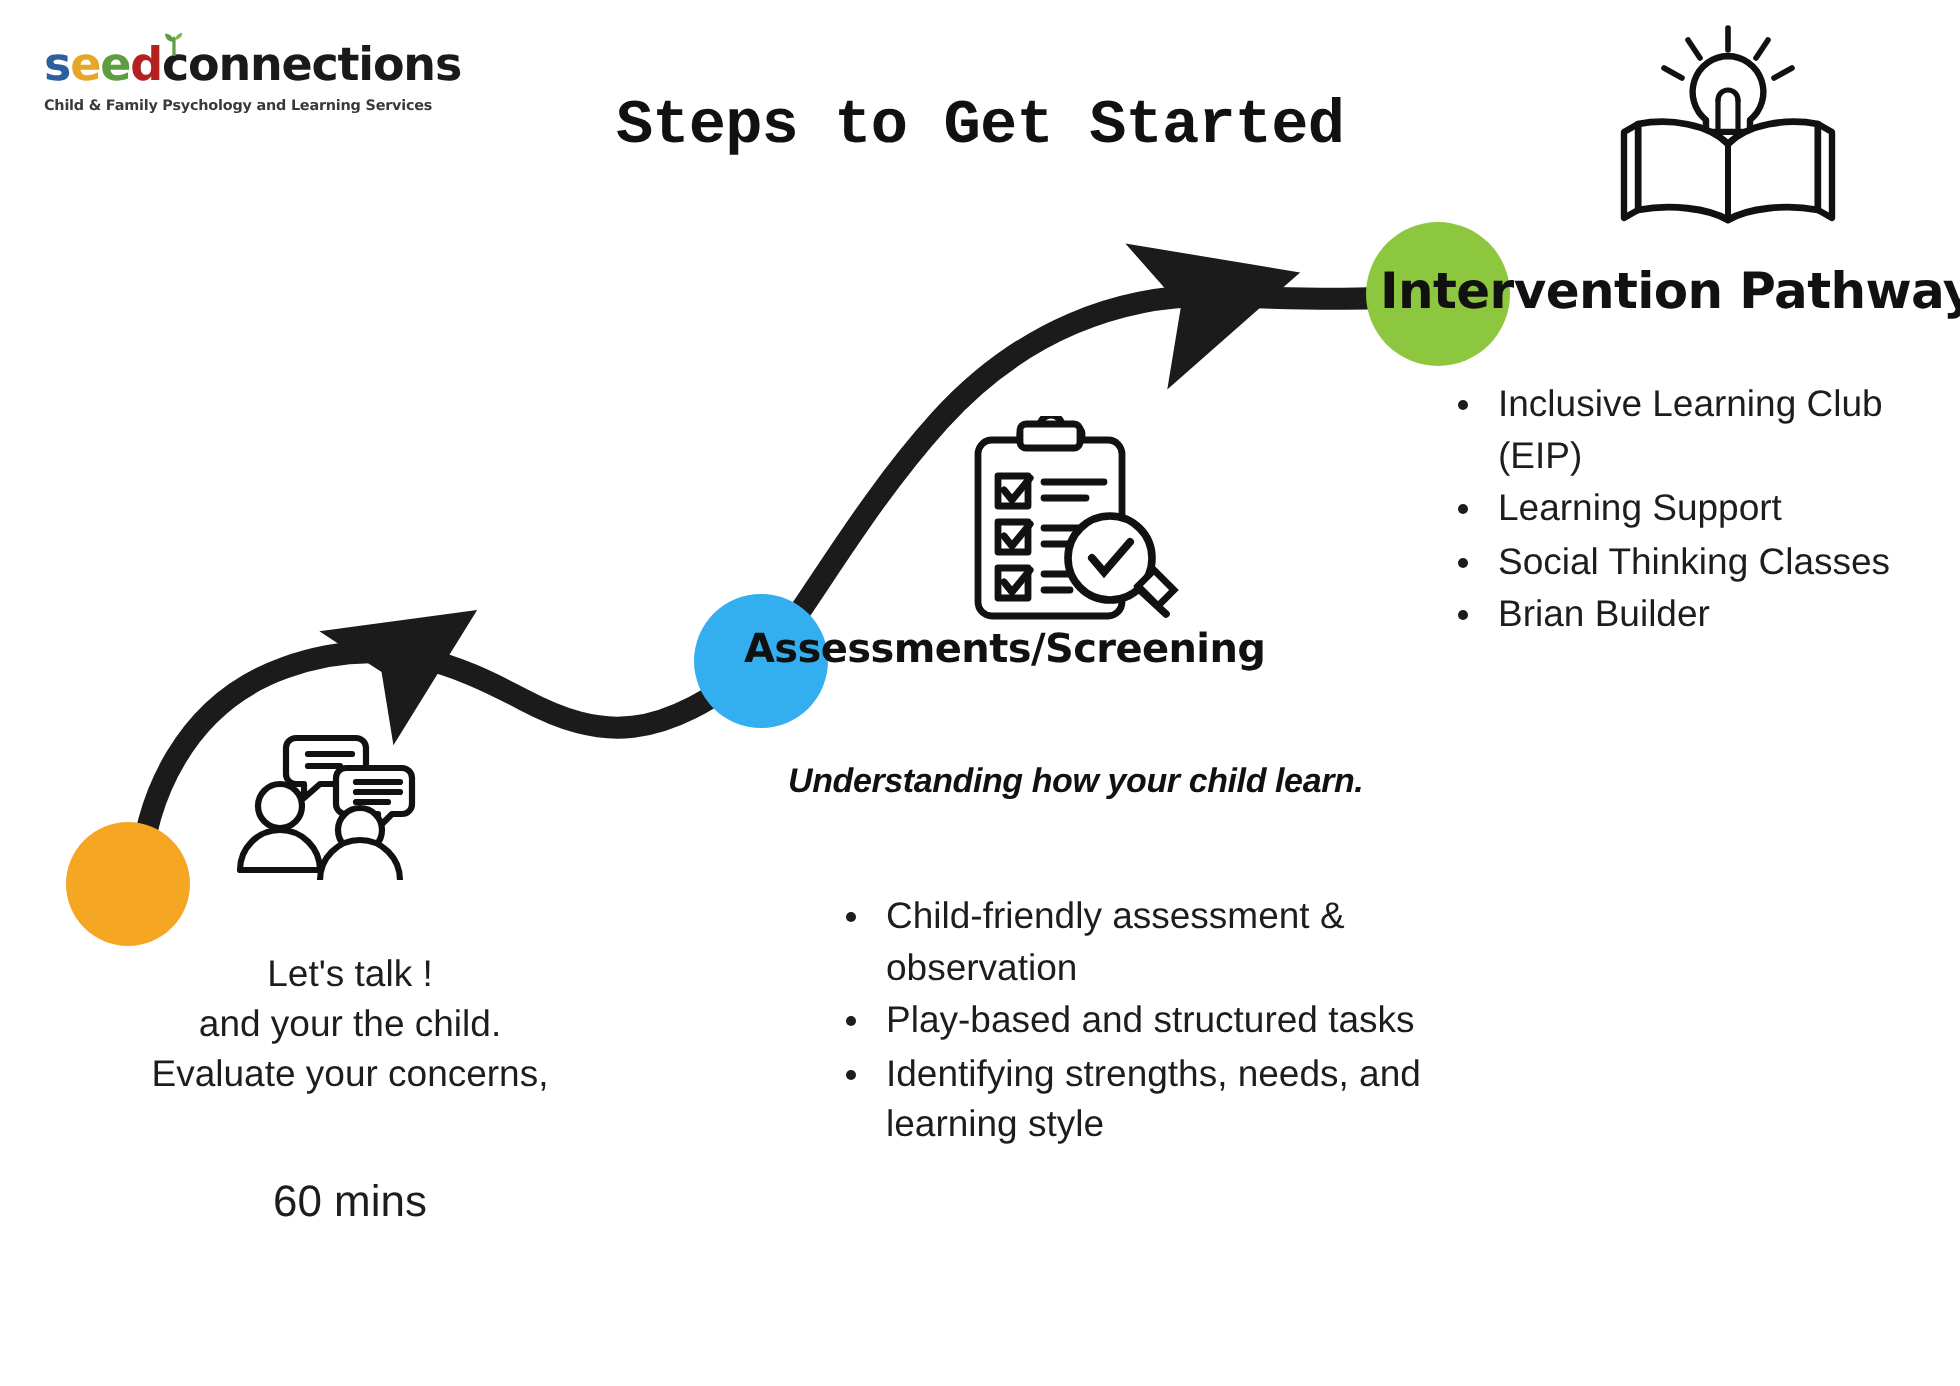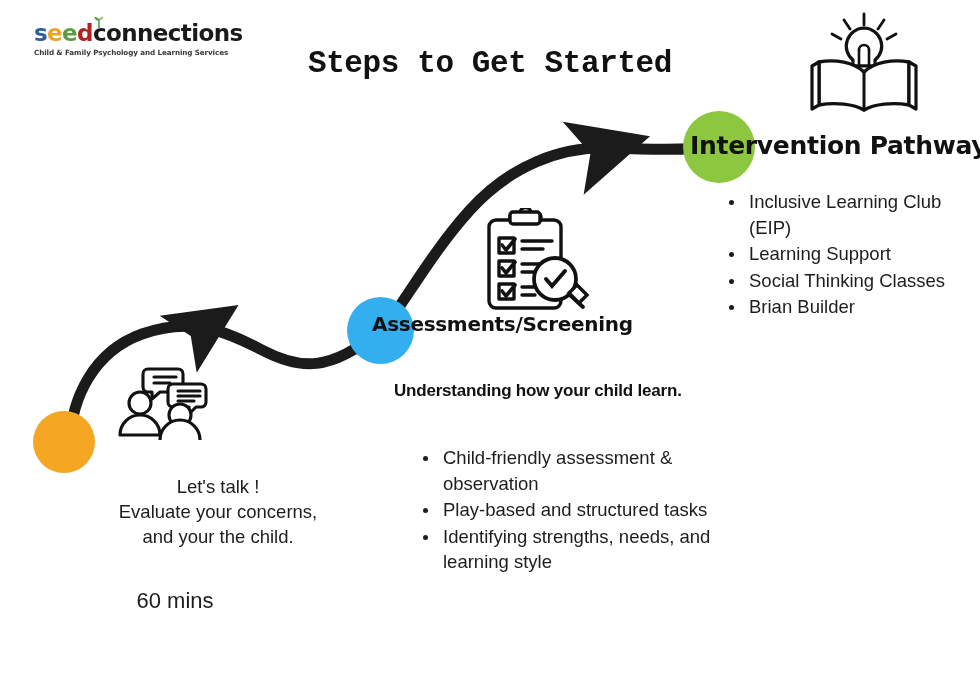--- a/index.html
+++ b/index.html
@@ -20,21 +20,21 @@
     position: absolute;
     left: 0; top: 0;
     width: 980px;
     height: 693px;
     background: #ffffff;
   }
 
   
   .logo {
     position: absolute;
-    left: 34px;
+    left: 22px;
     top: 22px;
     width: 160px;
     user-select: none;
   }
   .logo-word {
     font-family: "DejaVu Sans", sans-serif;
     font-size: 23px;
     font-weight: bold;
     letter-spacing: -0.6px;
     line-height: 1;
@@ -131,33 +131,33 @@
     font-family: "Liberation Sans", sans-serif;
     color: #1d1d1d;
   }
 
   #consult-lines {
     left: 0px; top: 474px;
     width: 350px;
     text-align: center;
     font-size: 18.5px;
     line-height: 25px;
-    padding-left: 43px;
   }
   #consult-duration {
     left: 0px; top: 588px;
     width: 350px;
     text-align: center;
     font-size: 22px;
   }
 
   #assess-subtitle {
     left: 394px; top: 381px;
     font-size: 17px;
     font-weight: bold;
+    font-style: italic;
     color: #111;
     letter-spacing: -0.2px;
   }
   #assess-list {
     left: 400px; top: 433px;
     width: 345px;
   }
   #intervention-list {
     left: 706px; top: 177px;
     width: 268px;
@@ -243,22 +243,22 @@
 
         <circle cx="62" cy="53" r="11" fill="#fff"></circle>
         <path d="M42 78 a20 20 0 0 1 40 0" fill="#fff"></path>
       </g>
     </svg>
   </div>
 
 
   <div class="body-text" id="consult-lines">
     <div>Let's talk !</div>
+    <div>and your the child.</div>
     <div>Evaluate your concerns,</div>
-    <div>and your the child.</div>
   </div>
   <div class="body-text" id="consult-duration">60 mins</div>
 
   <div class="step-dot" id="dot-assessment" style="background:#33AFF0"></div>
 
   <div class="icon-art" id="icon-clipboard">
     <svg viewBox="0 0 118 105" width="118" height="105">
       <g fill="none" stroke="#111" stroke-width="3.4" stroke-linejoin="round" stroke-linecap="round">
 
         <rect x="12" y="12" width="72" height="88" rx="7" fill="#fff"></rect>

